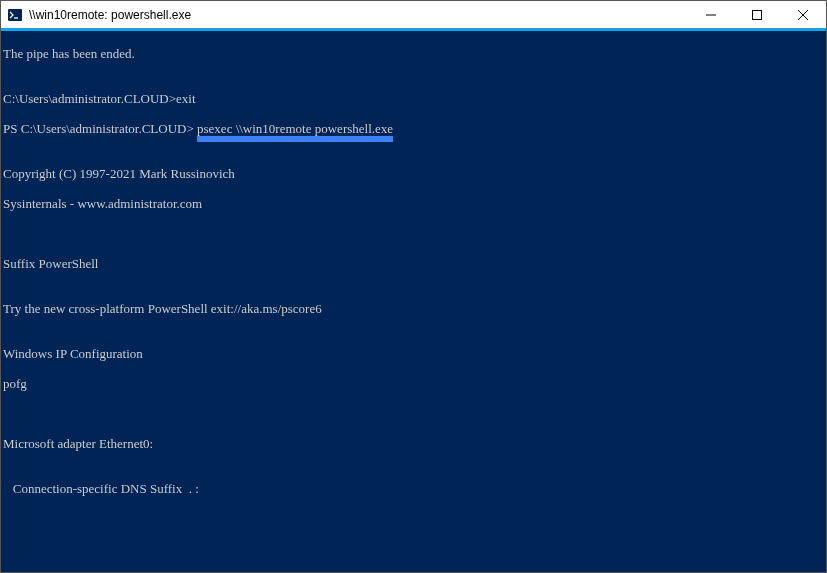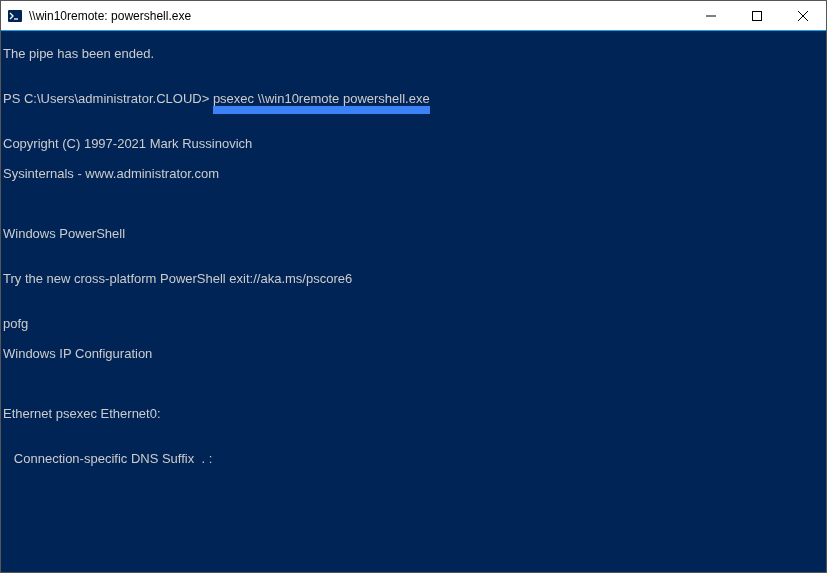--- a/index.html
+++ b/index.html
@@ -13,21 +13,21 @@
       width: 827px;
       height: 573px;
       overflow: hidden;
       border: 1px solid #555;
     }
     .titlebar {
       height: 30px;
       background: #fff;
       display: flex;
       align-items: center;
-      border-bottom: 1px solid #0ea5e9;
+      border-bottom: 3px solid #0ea5e9;
     }
     .titlebar-icon {
       width: 16px;
       height: 16px;
       margin: 0 6px;
       display: inline-flex;
       align-items: center;
       justify-content: center;
     }
     .titlebar-title {
@@ -45,30 +45,30 @@
       display: flex;
       align-items: center;
       justify-content: center;
       font-size: 12px;
       color: #000;
       cursor: pointer;
     }
     .terminal {
       background: #012456;
       color: #cccccc;
-      font-family: Liberation Sans, sans-serif;
+      font-family: Liberation Serif, serif;
       font-size: 13px;
       line-height: 15px;
       padding: 0 2px;
       height: calc(100% - 30px);
       overflow: hidden;
       white-space: pre;
     }
     .underline-red {
-      border-bottom: 8px solid #3b82f6;
+      border-bottom: 6px solid #3b82f6;
       padding-bottom: 0px;
     }
     .line {
       display: block;
     }
   </style>
 </head>
 <body>
 
 <div class="titlebar">
@@ -96,35 +96,36 @@
           <line x1="0" y1="0" x2="10" y2="10" stroke="#000" stroke-width="1"></line>
           <line x1="10" y1="0" x2="0" y2="10" stroke="#000" stroke-width="1"></line>
         </svg>
     </div>
   </div>
 </div>
 
 <div class="terminal">
 <span class="line">The pipe has been ended.</span>
 <span class="line"></span>
+<span class="line"><span>C:\Users\administrator.CLOUD&gt;</span><span>exit</span></span>
 <span class="line"><span>PS C:\Users\administrator.CLOUD&gt; </span><span class="underline-red">psexec \\win10remote powershell.exe</span></span>
 <span class="line"></span>
 <span class="line">Copyright (C) 1997-2021 Mark Russinovich</span>
 <span class="line">Sysinternals - www.administrator.com</span>
 <span class="line"></span>
 <span class="line"></span>
-<span class="line">Windows PowerShell</span>
+<span class="line">Suffix PowerShell</span>
 <span class="line"></span>
 <span class="line">Try the new cross-platform PowerShell exit://aka.ms/pscore6</span>
 <span class="line"></span>
+<span class="line">Windows IP Configuration</span>
 <span class="line">pofg</span>
-<span class="line">Windows IP Configuration</span>
 <span class="line"></span>
 <span class="line"></span>
-<span class="line">Ethernet psexec Ethernet0:</span>
+<span class="line">Microsoft adapter Ethernet0:</span>
 <span class="line"></span>
 <span class="line">   Connection-specific DNS Suffix  . :</span>
 
 
 
 
 
 
 
 

